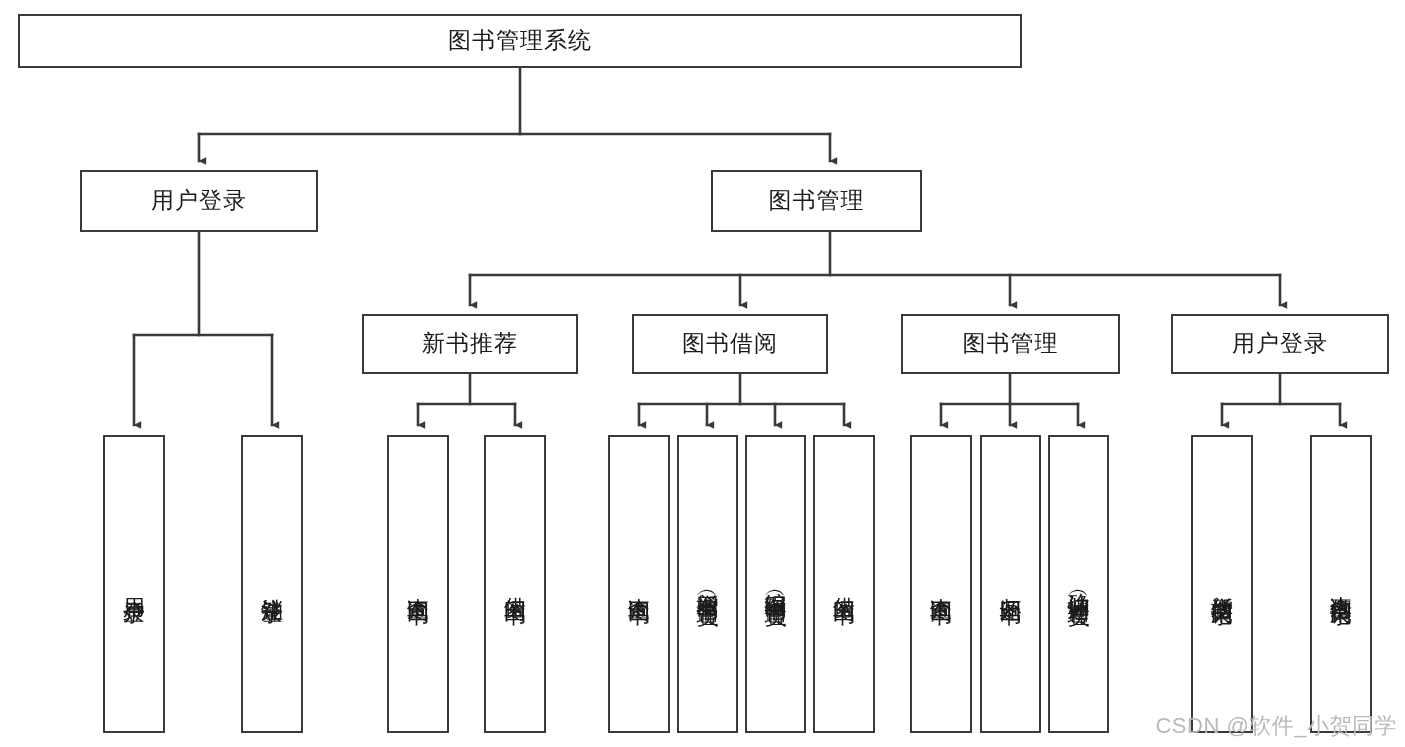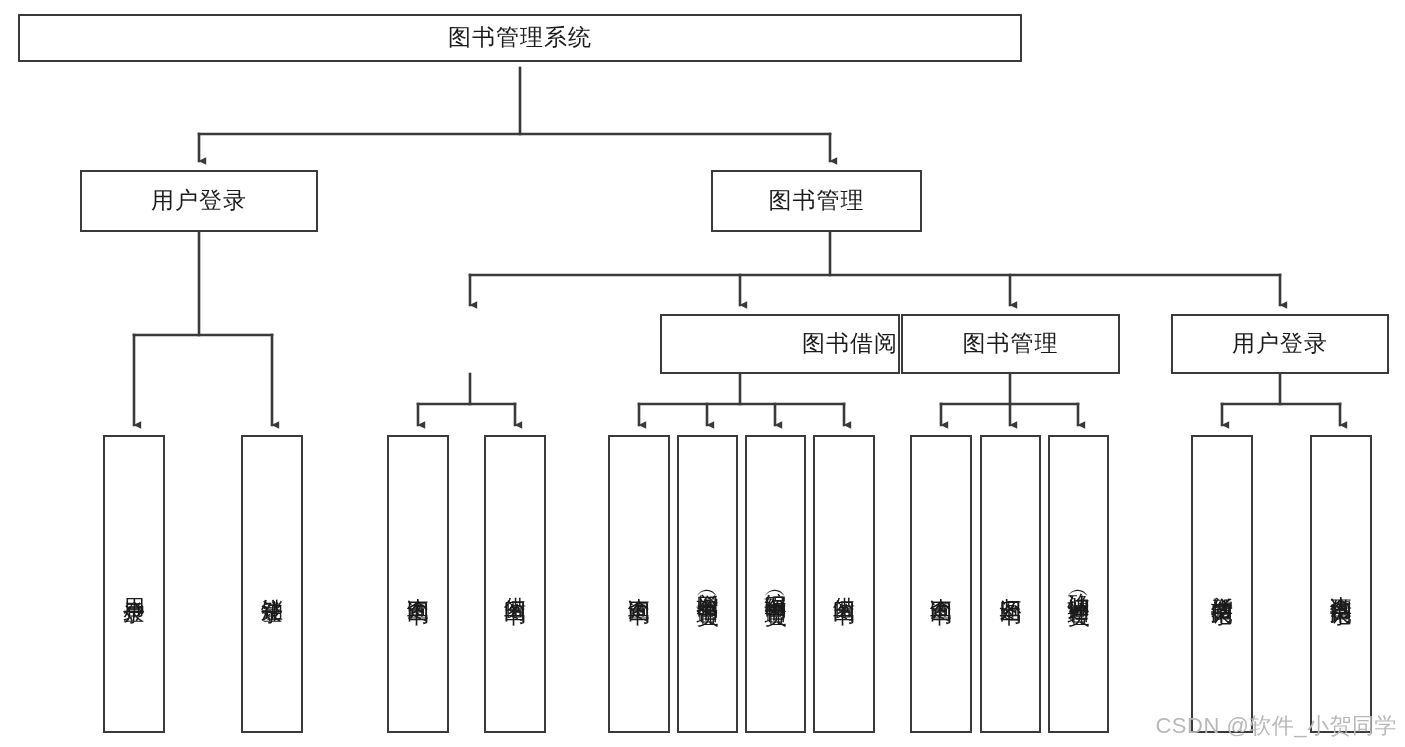--- a/index.html
+++ b/index.html
@@ -111,32 +111,35 @@
       <path d="M1010,404 L1010,425" marker-end="url(#arrow)"></path>
       <path d="M1078,404 L1078,425" marker-end="url(#arrow)"></path>
 
       <path d="M1280,374 L1280,404"></path>
       <path d="M1222,404 L1340,404"></path>
       <path d="M1222,404 L1222,425" marker-end="url(#arrow)"></path>
       <path d="M1340,404 L1340,425" marker-end="url(#arrow)"></path>
     </g>
   </svg>
 
-  <div class="node horiz" style="left:18px; top:14px; width:1004px; height:48px;">
+  <div class="node horiz" style="left:18px; top:14px; width:1004px; height:54px;">
     <span class="txt">图书管理系统</span>
   </div>
 
   <div class="node horiz" style="left:80px; top:170px; width:238px; height:62px;">
     <span class="txt">用户登录</span>
   </div>
   <div class="node horiz" style="left:711px; top:170px; width:211px; height:62px;">
     <span class="txt">图书管理</span>
   </div>
 
-  <div class="node horiz" style="left:660px; top:314px; width:240px; height:60px;justify-content:flex-end;">
+  <div class="node horiz" style="left:362px; top:314px; width:216px; height:60px;">
+    <span class="txt">新书推荐</span>
+  </div>
+  <div class="node horiz" style="left:632px; top:314px; width:196px; height:60px;">
     <span class="txt">图书借阅</span>
   </div>
   <div class="node horiz" style="left:901px; top:314px; width:219px; height:60px;">
     <span class="txt">图书管理</span>
   </div>
   <div class="node horiz" style="left:1171px; top:314px; width:218px; height:60px;">
     <span class="txt">用户登录</span>
   </div>
 
   <div class="node vert" style="left:103px; top:435px; width:62px; height:298px;">

